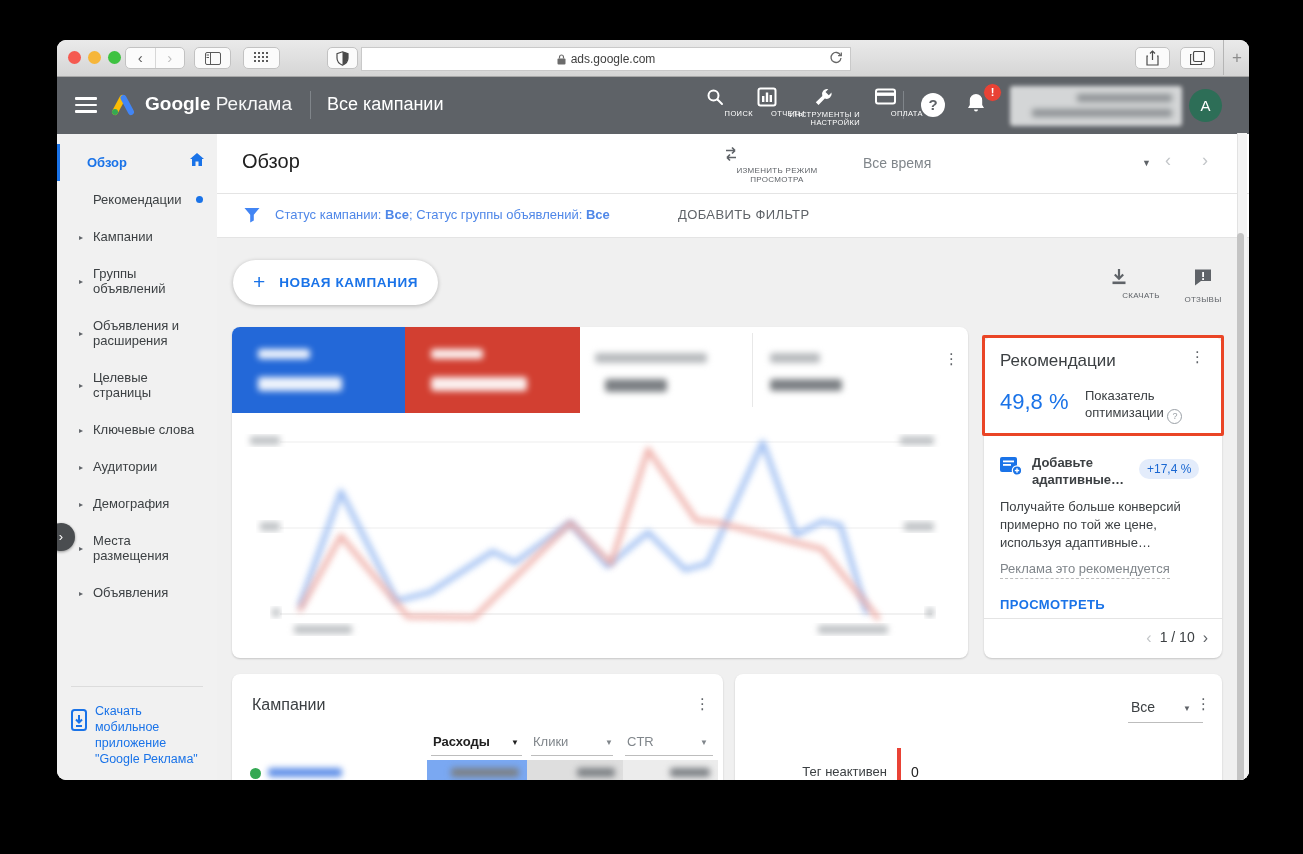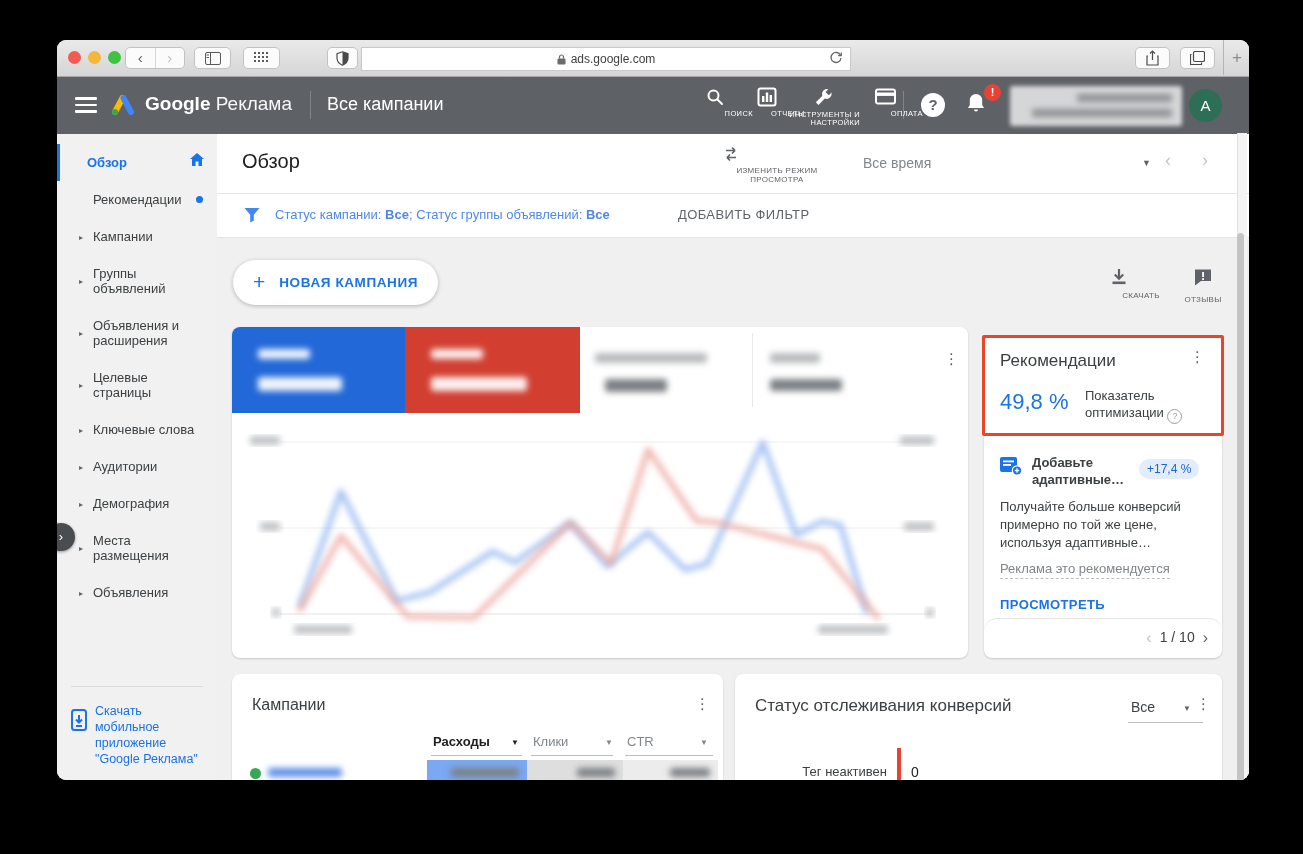--- a/index.html
+++ b/index.html
@@ -121,21 +121,21 @@
   .qcirc{display:inline-block;width:13px;height:13px;border:1px solid #9aa0a6;border-radius:50%;
          color:#9aa0a6;font-size:9px;line-height:13px;text-align:center;vertical-align:-2px;}
   .recitem-ic{position:absolute;left:16px;top:119px;}
   .recitem-t{position:absolute;left:48px;top:117px;font-size:13px;font-weight:bold;line-height:17px;color:#3c4043;}
   .recbadge{position:absolute;left:155px;top:122px;background:#e3ecfb;color:#1967d2;font-size:12px;
             padding:3px 8px;border-radius:11px;}
   .recbody{position:absolute;left:16px;top:161px;width:205px;font-size:13px;line-height:18px;color:#3c4043;}
   .recwhy{position:absolute;left:16px;top:224px;font-size:13px;color:#80868b;
           border-bottom:1px dashed #bdbdbd;padding-bottom:2px;}
   .recview{position:absolute;left:16px;top:260px;font-size:13px;font-weight:bold;color:#1a73e8;letter-spacing:.4px;}
-  .recfoot{position:absolute;left:0;top:281px;width:238px;border-top:1px solid #e4e4e4;height:40px;border-radius:13px;}
+  .recfoot{position:absolute;left:0;top:281px;width:238px;border-top:1px solid #e4e4e4;height:40px;}
   .pagin{position:absolute;right:14px;top:10px;font-size:14px;color:#3c4043;}
   .pagin .pc{font-size:16px;vertical-align:-1px;}
   .pagin .pl{color:#c3c6c9;margin-right:8px;}
   .pagin .pr{color:#5f6368;margin-left:8px;}
   
   .campcard{left:15px;top:436px;width:491px;height:344px;}
   .cardtitle{position:absolute;left:20px;top:22px;font-size:16px;color:#3c4043;}
   .campcard .menu{position:absolute;left:463px;top:26px;}
   .metric{position:absolute;top:60px;font-size:13px;}
   .metric .mcaret{position:absolute;top:4px;font-size:8px;}
@@ -544,21 +544,20 @@
             <div class="cell" style="left:295px;width:96px;background:#dedede;">
               <div class="rb d" style="right:8px;top:8px;width:38px;height:9px;"></div>
             </div>
             <div class="cell" style="left:391px;width:95px;background:#ececec;">
               <div class="rb d" style="right:8px;top:8px;width:40px;height:9px;"></div>
             </div>
           </div>
         </div>
 
         <div class="card convcard">
-          <div class="cardtitle" style="font-size:17px;">Статус отслеживания конверсий</div>
           <div class="convsel">
             <span>Все</span>
             <span class="mcaret">▼</span>
           </div>
           <div class="convline"></div>
           <div class="menu dots">⋮</div>
           <div class="convrow-label">Тег неактивен</div>
           <div class="convbar"></div>
           <div class="convval">0</div>
         </div>

